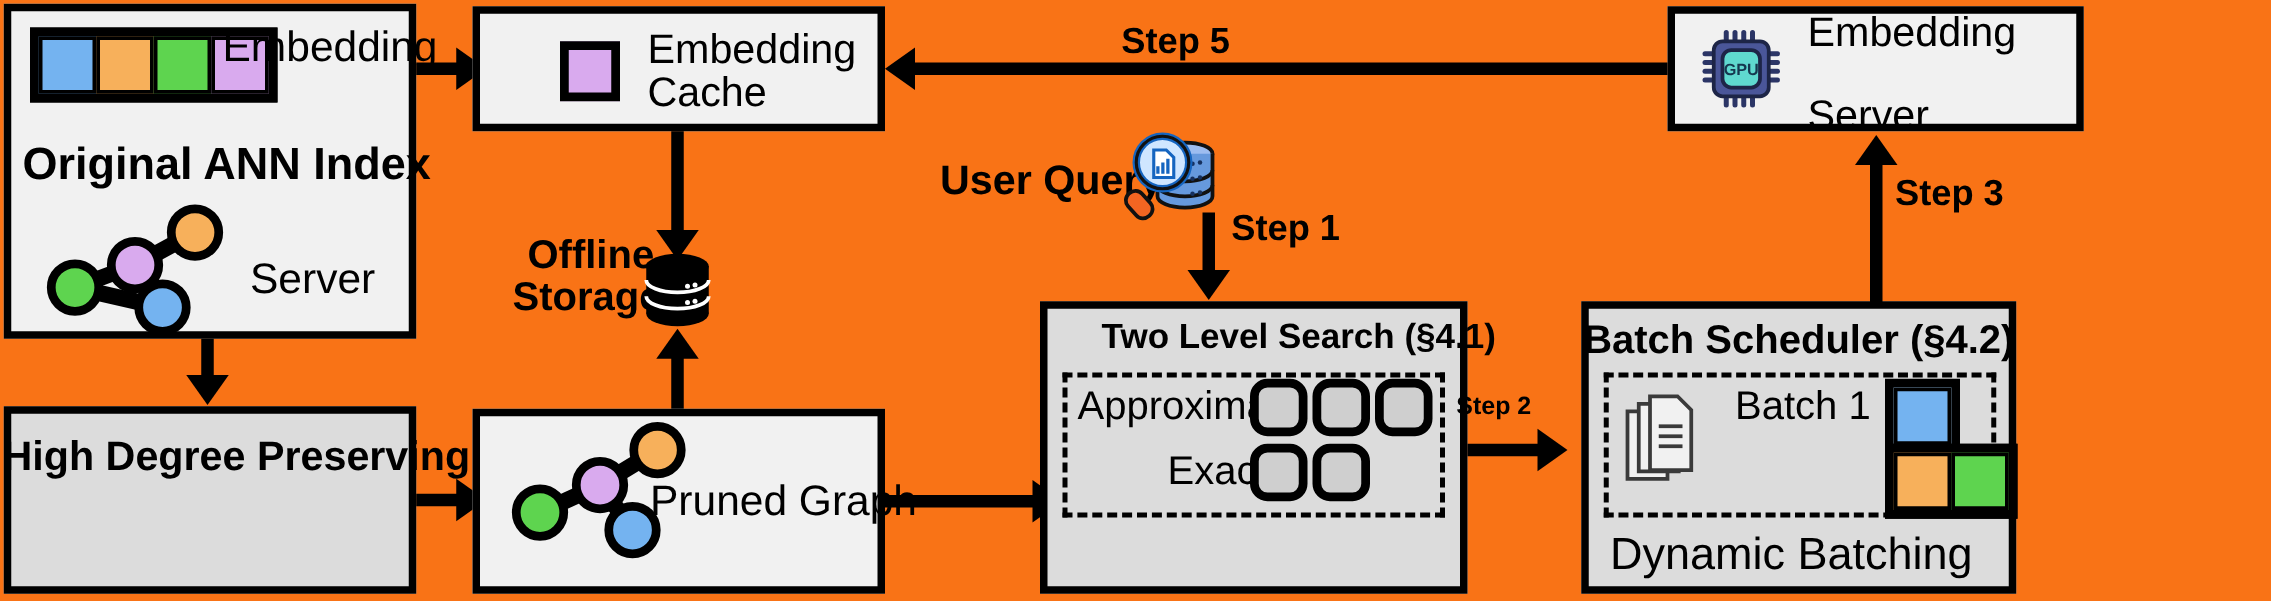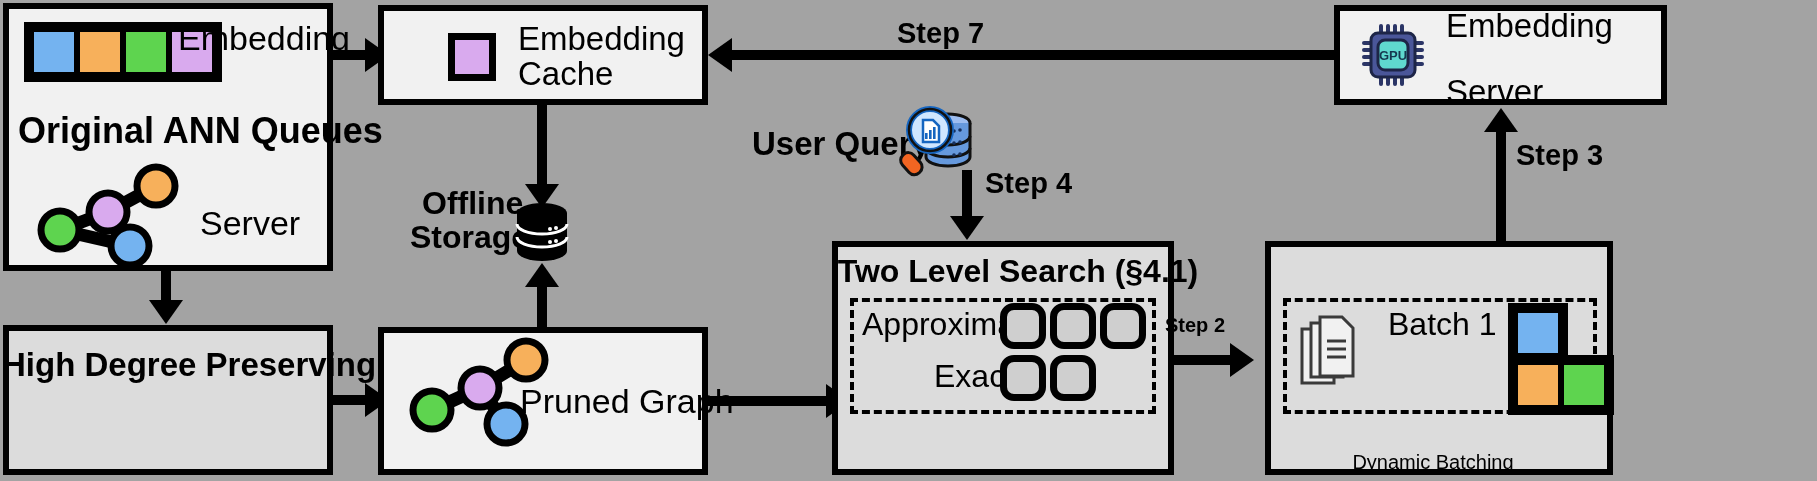--- a/index.html
+++ b/index.html
@@ -7,21 +7,21 @@
     padding: 0;
     background: #ffffff;
   }
   body {
     font-family: "Liberation Sans", sans-serif;
   }
   #canvas {
     position: relative;
     width: 1817px;
     height: 481px;
-    background: #a3a3a3;
+    background: #f97316;
     overflow: hidden;
   }
   .box {
     position: absolute;
     box-sizing: border-box;
     border: 6px solid #000000;
     background: #f1f1f1;
   }
   .box.shaded { background: #dcdcdc; }
   .dashed {
@@ -113,21 +113,21 @@
 
   <div class="chipstrip" style="left:24px; top:22px;">
     <div class="chip" style="background:#74b3f0;"></div>
     <div class="chip" style="background:#f7b05b;"></div>
     <div class="chip" style="background:#5ed44f;"></div>
     <div class="chip" style="background:#d9aaee;"></div>
   </div>
 
   <div class="lbl t-reg" style="left:178px; top:20px; font-size:34px;">Embedding</div>
 
-  <div class="lbl t-bold" style="left:18px; top:112px; font-size:36px;">Original ANN Queues</div>
+  <div class="lbl t-bold" style="left:18px; top:112px; font-size:36px;">Original ANN Index</div>
 
   <div class="graphwrap" style="left:38px; top:168px;">
     <svg width="160" height="96" viewBox="0 0 160 96">
       <g stroke="#000" stroke-width="13" stroke-linecap="round">
         <line x1="22" y1="62" x2="70" y2="44"></line>
         <line x1="70" y1="44" x2="118" y2="18"></line>
         <line x1="70" y1="44" x2="92" y2="78"></line>
         <line x1="22" y1="62" x2="92" y2="78"></line>
       </g>
       <circle cx="118" cy="18" r="19" fill="#f7b05b" stroke="#000" stroke-width="7"></circle>
@@ -233,24 +233,24 @@
           <rect x="27" y="28" width="2.6" height="6"></rect>
           <rect x="31" y="25" width="2.6" height="9"></rect>
           <rect x="35" y="22" width="2.6" height="12"></rect>
         </g>
       </g>
     </svg>
   </div>
 
   <div class="ln" style="left:962px; top:170px; width:10px; height:50px;"></div>
   <div class="ahead ah-down" style="left:950px; top:216px;"></div>
-  <div class="lbl t-bold" style="left:985px; top:168px; font-size:29px;">Step 4</div>
+  <div class="lbl t-bold" style="left:985px; top:168px; font-size:29px;">Step 1</div>
 
   <div class="box shaded" style="left:832px; top:241px; width:342px; height:234px;"></div>
-  <div class="lbl t-bold ctr" style="left:832px; top:254px; width:372px; font-size:32px;">Two Level Search (§4.1)</div>
+  <div class="lbl t-bold ctr" style="left:832px; top:254px; width:372px; font-size:28px;padding-left:21px;">Two Level Search (§4.1)</div>
 
   <div class="dashed" style="left:850px; top:298px; width:306px; height:116px;"></div>
 
   <div class="lbl t-reg" style="left:862px; top:307px; font-size:32px;">Approximate</div>
   <div class="qrow" style="left:1000px; top:303px;">
     <div class="qslot"></div>
     <div class="qslot"></div>
     <div class="qslot"></div>
   </div>
 
@@ -259,20 +259,21 @@
     <div class="qslot"></div>
     <div class="qslot"></div>
   </div>
 
 
   <div class="ln" style="left:1174px; top:355px; width:62px; height:10px;"></div>
   <div class="ahead ah-right" style="left:1230px; top:343px;"></div>
   <div class="lbl t-bold" style="left:1165px; top:315px; font-size:20px;">Step 2</div>
 
   <div class="box shaded" style="left:1265px; top:241px; width:348px; height:234px;"></div>
+  <div class="lbl t-bold ctr" style="left:1265px; top:254px; width:348px; font-size:32px;">Batch Scheduler (§4.2)</div>
 
   <div class="dashed" style="left:1283px; top:298px; width:314px; height:116px;"></div>
 
   <div class="dbicon" style="left:1298px; top:315px;">
     <svg width="62" height="78" viewBox="0 0 62 78">
       <g fill="#f1f1f1" stroke="#3a3a3a" stroke-width="3">
         <path d="M4 14 h22 l10 10 v44 h-32 z"></path>
         <path d="M13 8 h22 l10 10 v44 h-32 z"></path>
         <path d="M22 2 h22 l11 11 v48 h-33 z"></path>
       </g>
@@ -287,21 +288,21 @@
   <div class="lbl t-reg" style="left:1388px; top:307px; font-size:32px;">Batch 1</div>
   <div class="chipstrip" style="left:1508px; top:303px;">
     <div class="chip" style="background:#74b3f0;"></div>
   </div>
 
   <div class="chipstrip" style="left:1508px; top:355px;">
     <div class="chip" style="background:#f7b05b;"></div>
     <div class="chip" style="background:#5ed44f;"></div>
   </div>
 
-  <div class="lbl t-reg ctr" style="left:1265px; top:424px; width:336px; font-size:20px;margin-top:28px;">Dynamic Batching</div>
+  <div class="lbl t-reg ctr" style="left:1265px; top:424px; width:336px; font-size:36px;">Dynamic Batching</div>
 
   <div class="ln" style="left:1496px; top:130px; width:10px; height:112px;"></div>
   <div class="ahead ah-up" style="left:1484px; top:108px;"></div>
   <div class="lbl t-bold" style="left:1516px; top:140px; font-size:29px;">Step 3</div>
 
   <div class="box" style="left:1334px; top:5px; width:333px; height:100px;"></div>
 
   <div class="dbicon" style="left:1362px; top:24px;">
     <svg width="62" height="62" viewBox="0 0 62 62">
       <g stroke="#2b3566" stroke-width="4" stroke-linecap="round">
@@ -326,15 +327,15 @@
       <rect x="16" y="16" width="30" height="30" rx="7" fill="#5fd9cf" stroke="#1d2547" stroke-width="3"></rect>
       <text x="31" y="36" text-anchor="middle" font-family="'Liberation Sans', sans-serif" font-size="13" font-weight="bold" fill="#15384f">GPU</text>
     </svg>
   </div>
 
   <div class="lbl t-reg" style="left:1446px; top:8px; font-size:33px;">Embedding</div>
   <div class="lbl t-reg" style="left:1446px; top:74px; font-size:33px;">Server</div>
 
   <div class="ln" style="left:730px; top:50px; width:604px; height:10px;"></div>
   <div class="ahead ah-left" style="left:708px; top:38px;"></div>
-  <div class="lbl t-bold" style="left:897px; top:18px; font-size:29px;">Step 7</div>
+  <div class="lbl t-bold" style="left:897px; top:18px; font-size:29px;">Step 5</div>
 
 </div>
 
 </body></html>

